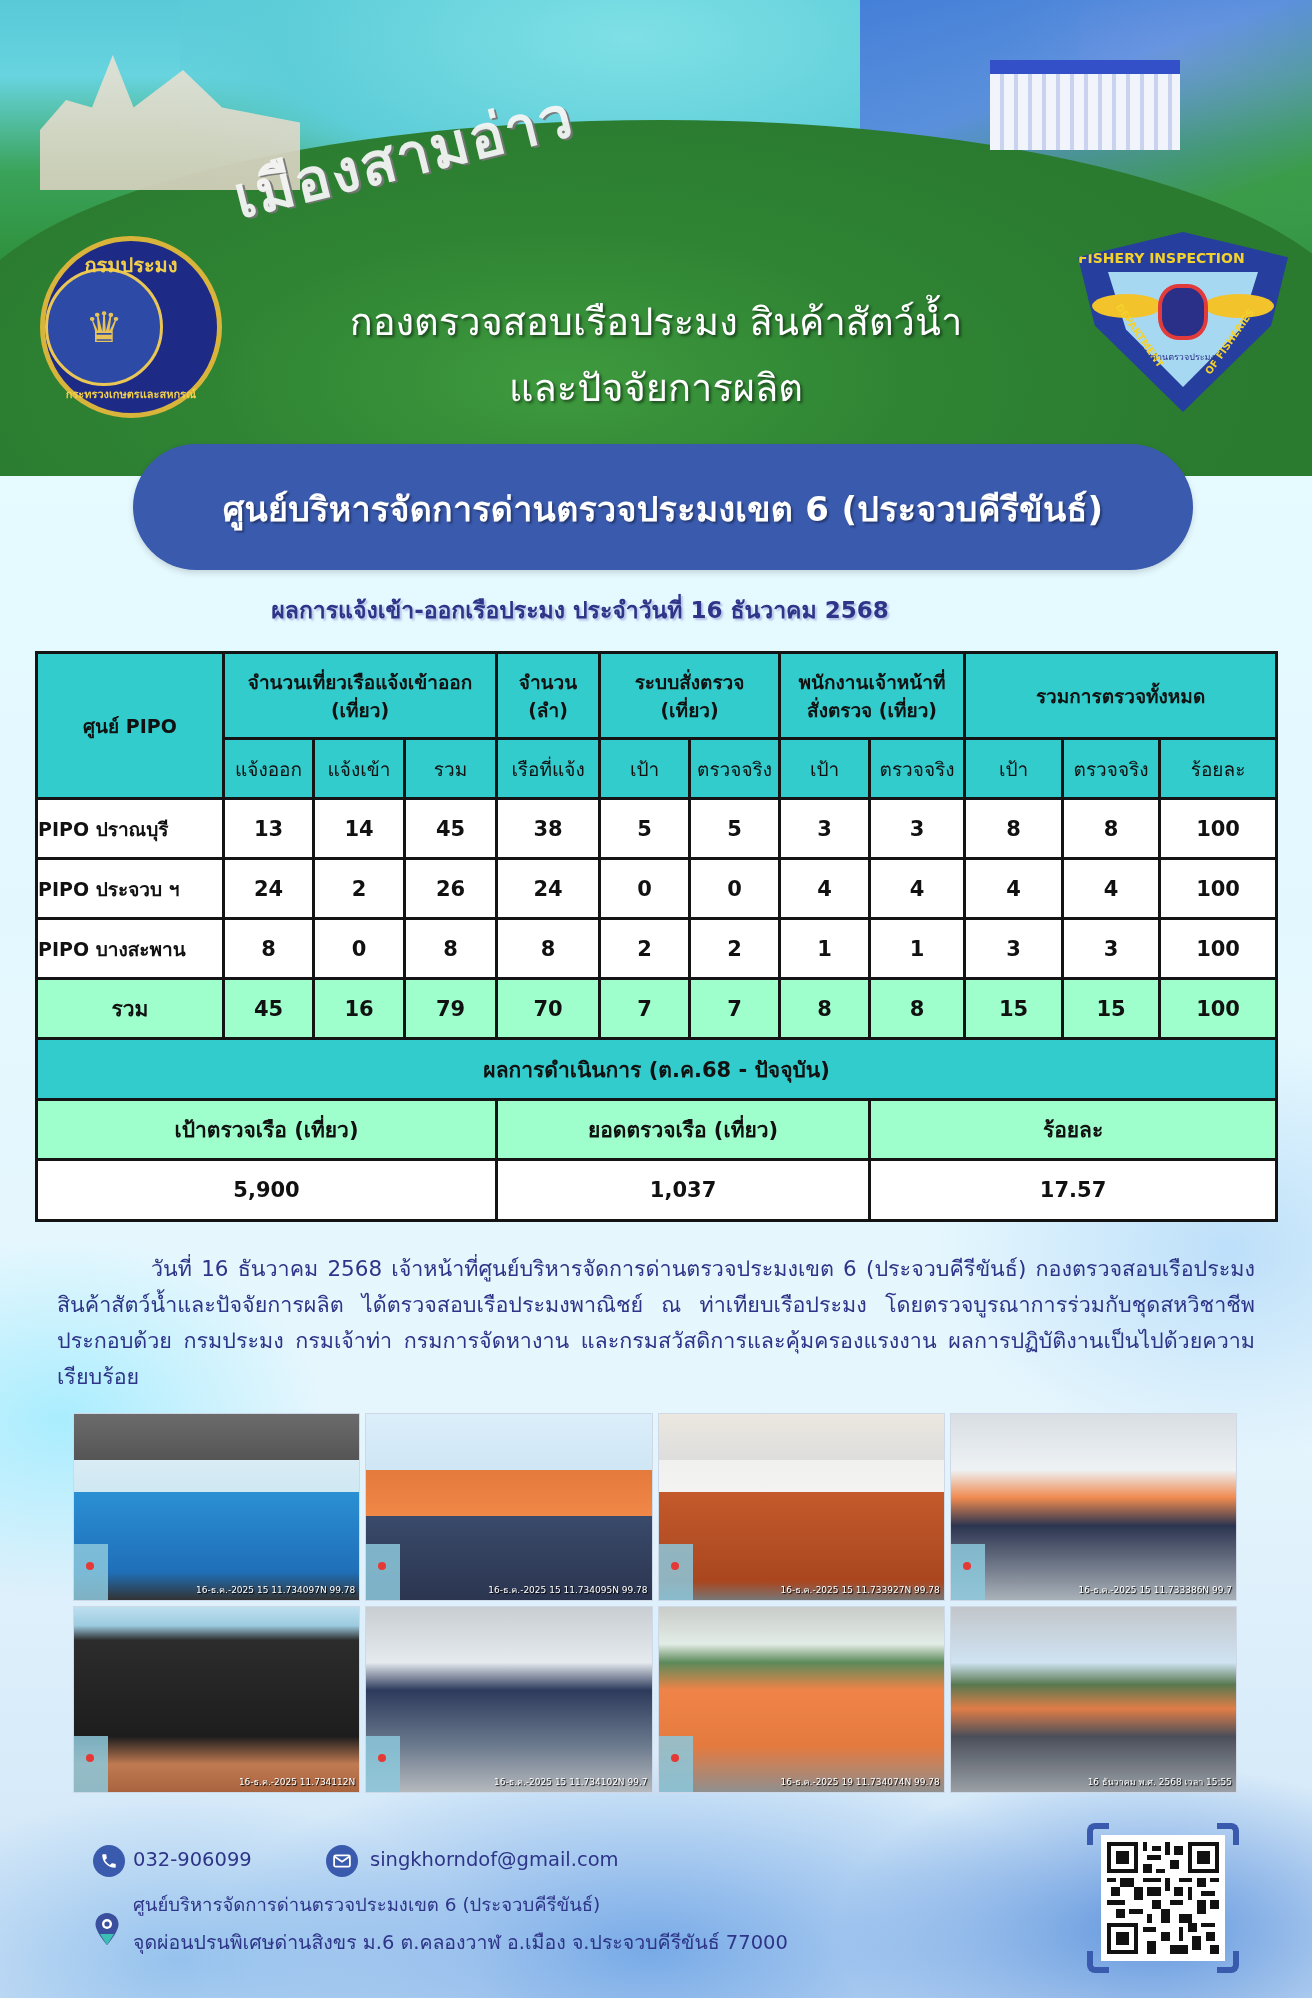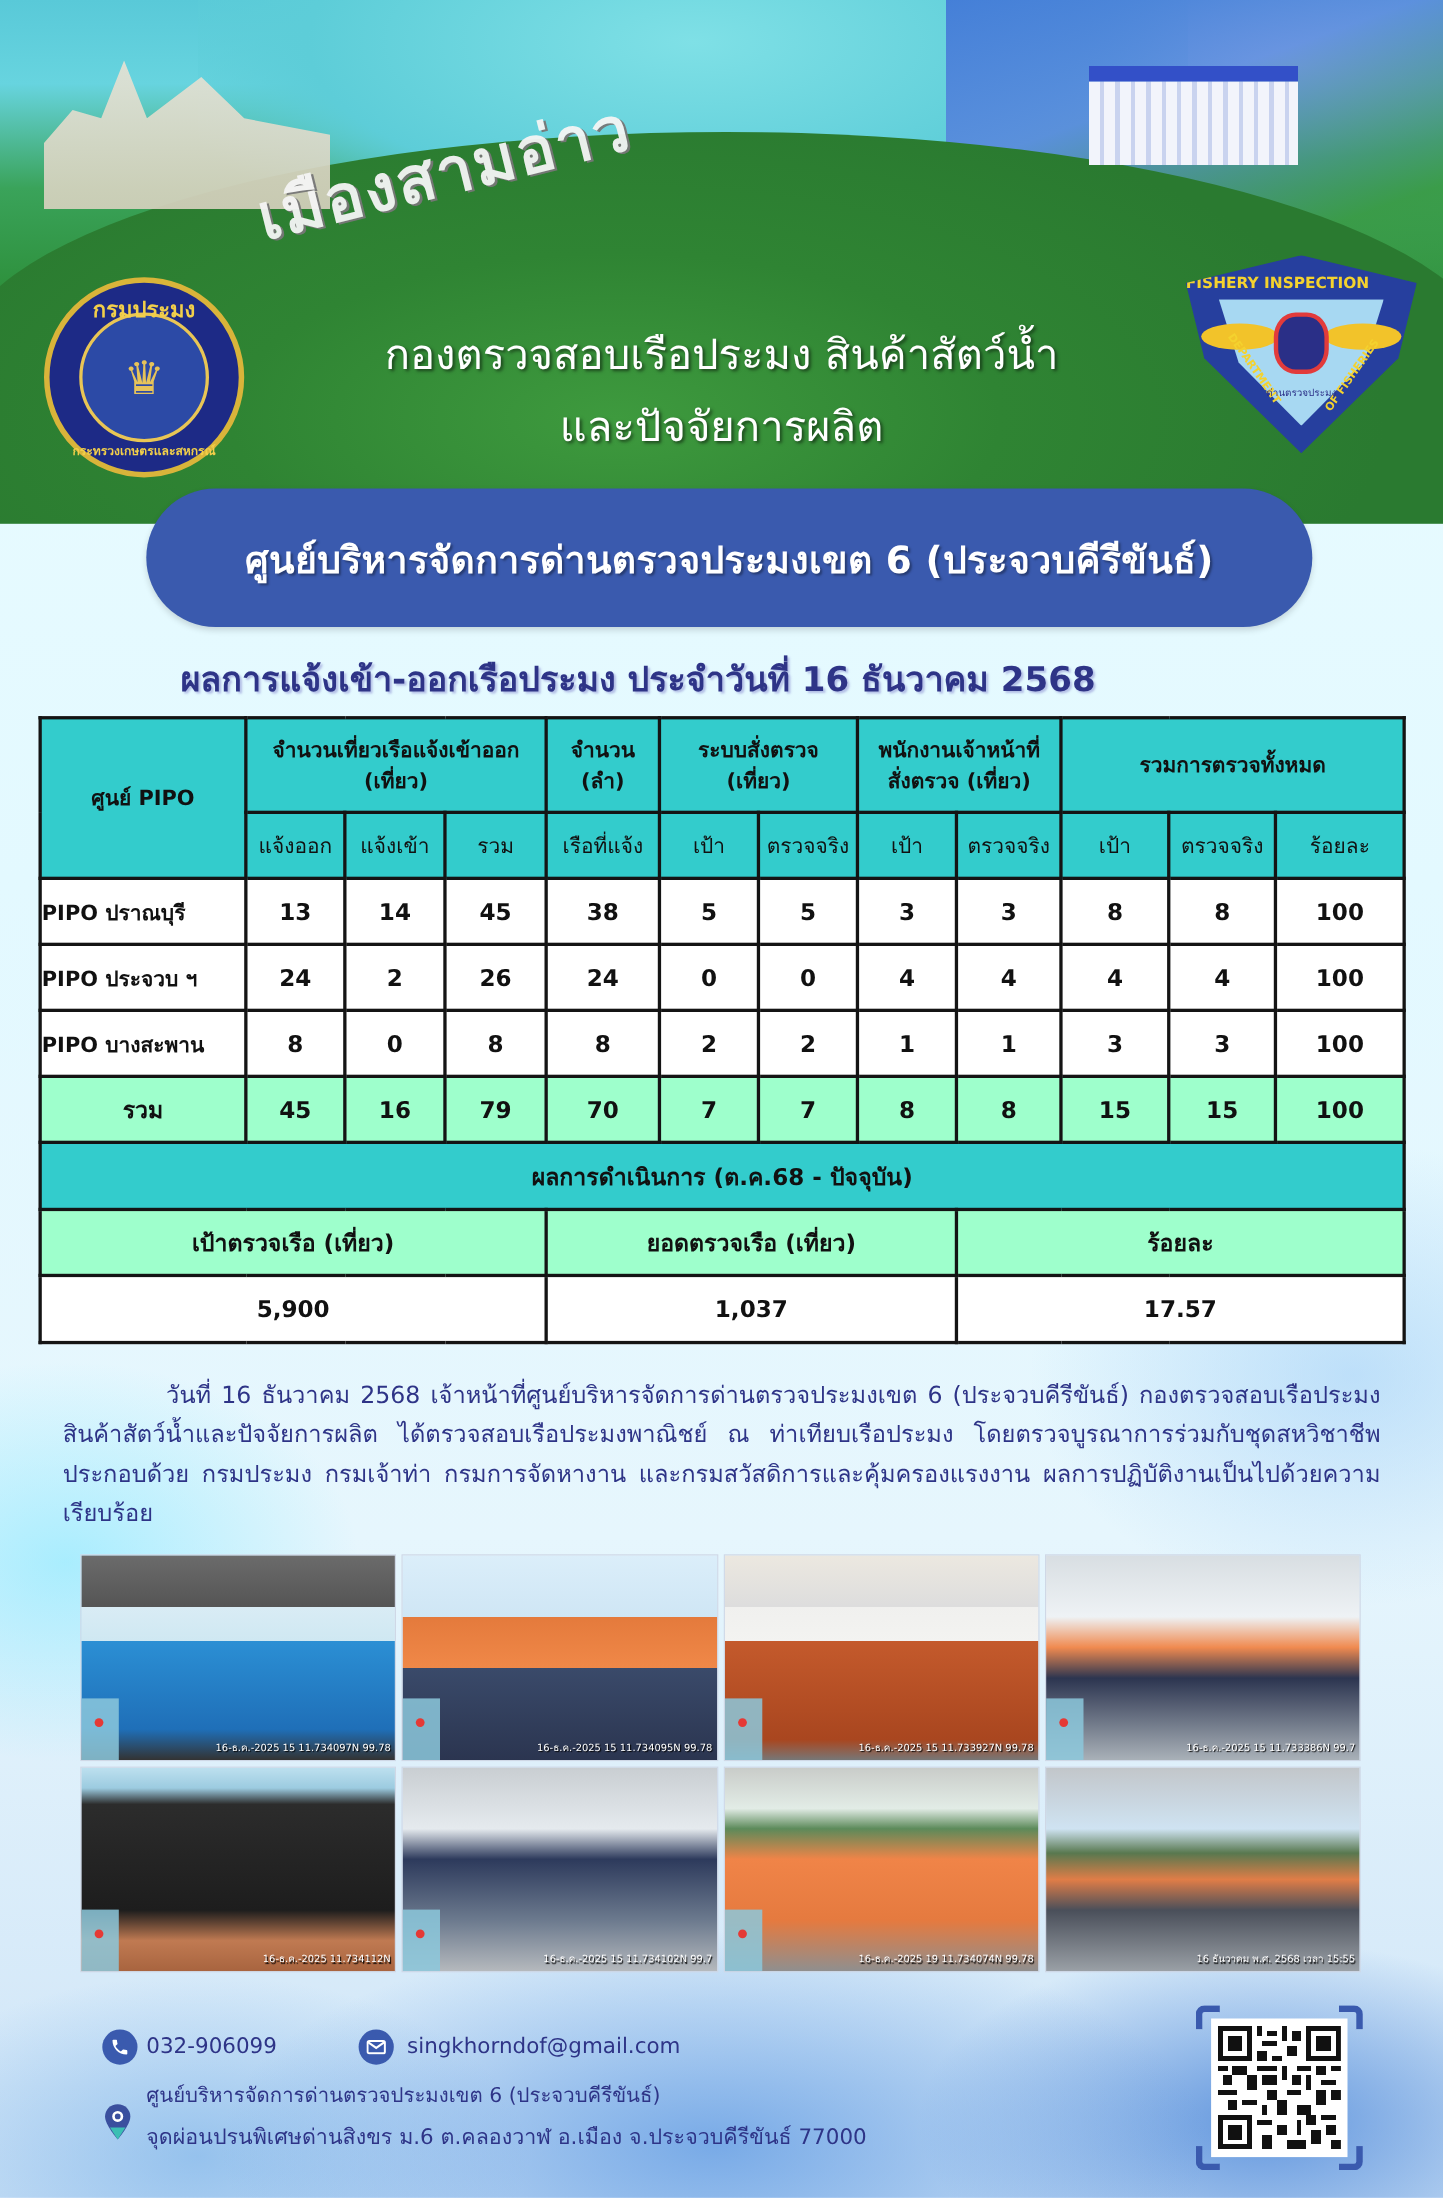--- a/index.html
+++ b/index.html
@@ -55,23 +55,23 @@
       text-shadow: 2px 2px 0 #777;
     }
     .hero-title {
       position: absolute; left: 0; width: 1312px; text-align: center; color: #ffffff;
       font-size: 38px; line-height: 52px; text-shadow: 2px 2px 3px rgba(0,0,0,0.55);
     }
     .hero-title.l1 { top: 296px; }
     .hero-title.l2 { top: 362px; }
 
     .logo-left {
-      position: absolute; left: 40px; top: 252px; width: 182px; height: 182px; border-radius: 50%;
+      position: absolute; left: 40px; top: 236px; width: 182px; height: 182px; border-radius: 50%;
       background: #1d2a86; border: 5px solid #d9b43a;
-      display: flex; align-items: center; justify-content: center;
+      display: flex; align-items: center; justify-content: flex-start;
     }
     .logo-left .inner {
       width: 118px; height: 118px; border-radius: 50%; background: #2c4aa6;
       border: 3px solid #e9c655; display: flex; align-items: center; justify-content: center;
       color: #e6c35a; font-size: 42px;
     }
     .logo-left .arc-top, .logo-left .arc-bot {
       position: absolute; left: 0; width: 100%; text-align: center; color: #f2cf4a; font-weight: bold;
     }
     .logo-left .arc-top { top: 8px; font-size: 20px; }
@@ -119,21 +119,21 @@
       display: flex; align-items: flex-start; justify-content: center; padding-top: 38px;
       box-shadow: 0 3px 6px rgba(0,0,0,0.15);
     }
     .banner-text {
       color: #ffffff; font-size: 34px; font-weight: bold; letter-spacing: 0.3px;
       text-shadow: 2px 2px 2px rgba(0,0,0,0.35);
     }
 
     .subtitle {
       position: absolute; left: 0; top: 592px; width: 1160px; text-align: center;
-      color: #2e3487; font-size: 31px; font-weight: bold;
+      color: #2e3487; font-size: 23px; font-weight: bold;
       text-shadow: 2px 2px 2px rgba(120,120,200,0.45);
     }
 
     
     table.main {
       position: absolute; left: 35px; top: 651px; width: 1240px;
       border-collapse: collapse; table-layout: fixed;
     }
     table.main td, table.main th {
       border: 3px solid #141414; text-align: center; vertical-align: middle;

